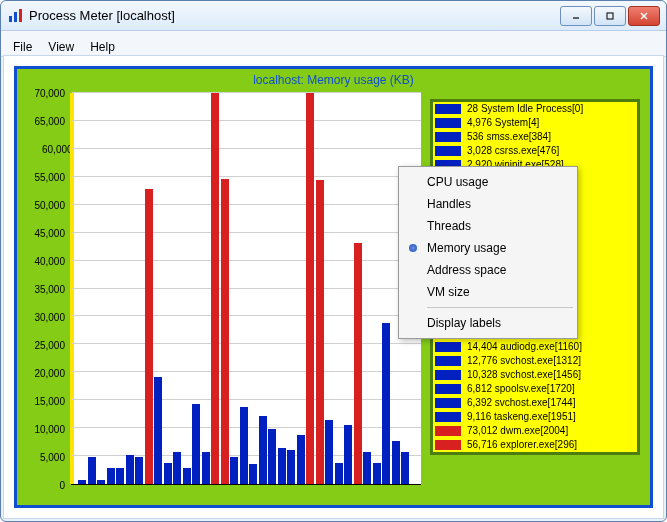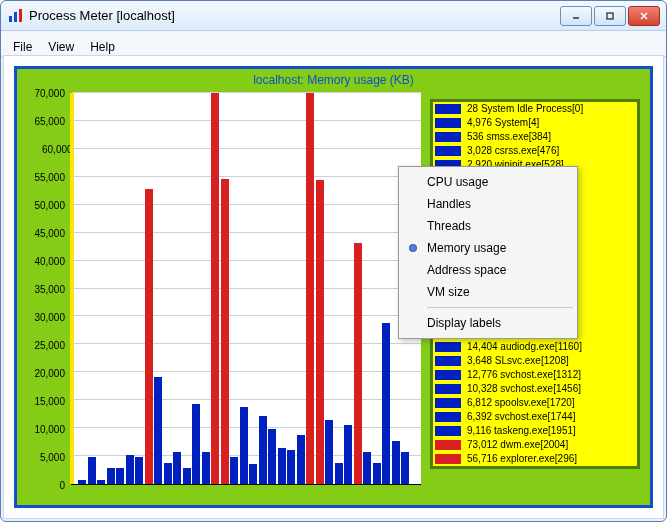--- a/index.html
+++ b/index.html
@@ -343,24 +343,20 @@
           <div class="legend-row">
             <div class="legend-swatch blue"></div>
             <div class="legend-text">xe[1100]</div>
           </div>
           <div class="legend-row">
             <div class="legend-swatch blue"></div>
             <div class="legend-text">14,404 audiodg.exe[1160]</div>
           </div>
           <div class="legend-row">
             <div class="legend-swatch blue"></div>
-            <div class="legend-text">3,648 SLsvc.exe[1208]</div>
-          </div>
-          <div class="legend-row">
-            <div class="legend-swatch blue"></div>
             <div class="legend-text">12,776 svchost.exe[1312]</div>
           </div>
           <div class="legend-row">
             <div class="legend-swatch blue"></div>
             <div class="legend-text">10,328 svchost.exe[1456]</div>
           </div>
           <div class="legend-row">
             <div class="legend-swatch blue"></div>
             <div class="legend-text">6,812 spoolsv.exe[1720]</div>
           </div>

